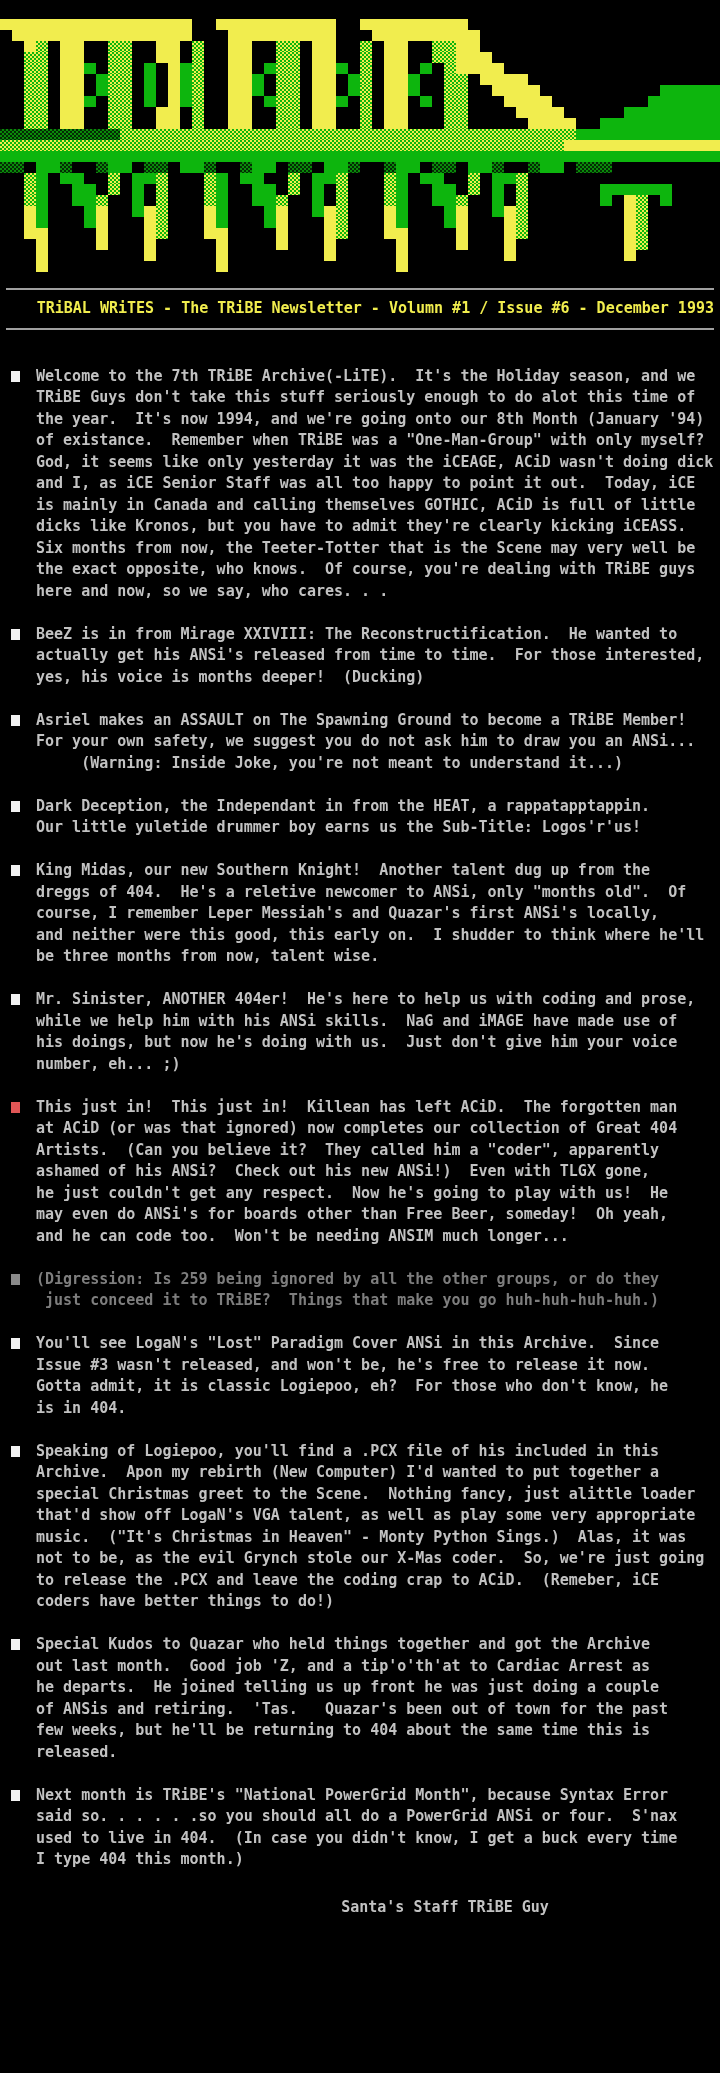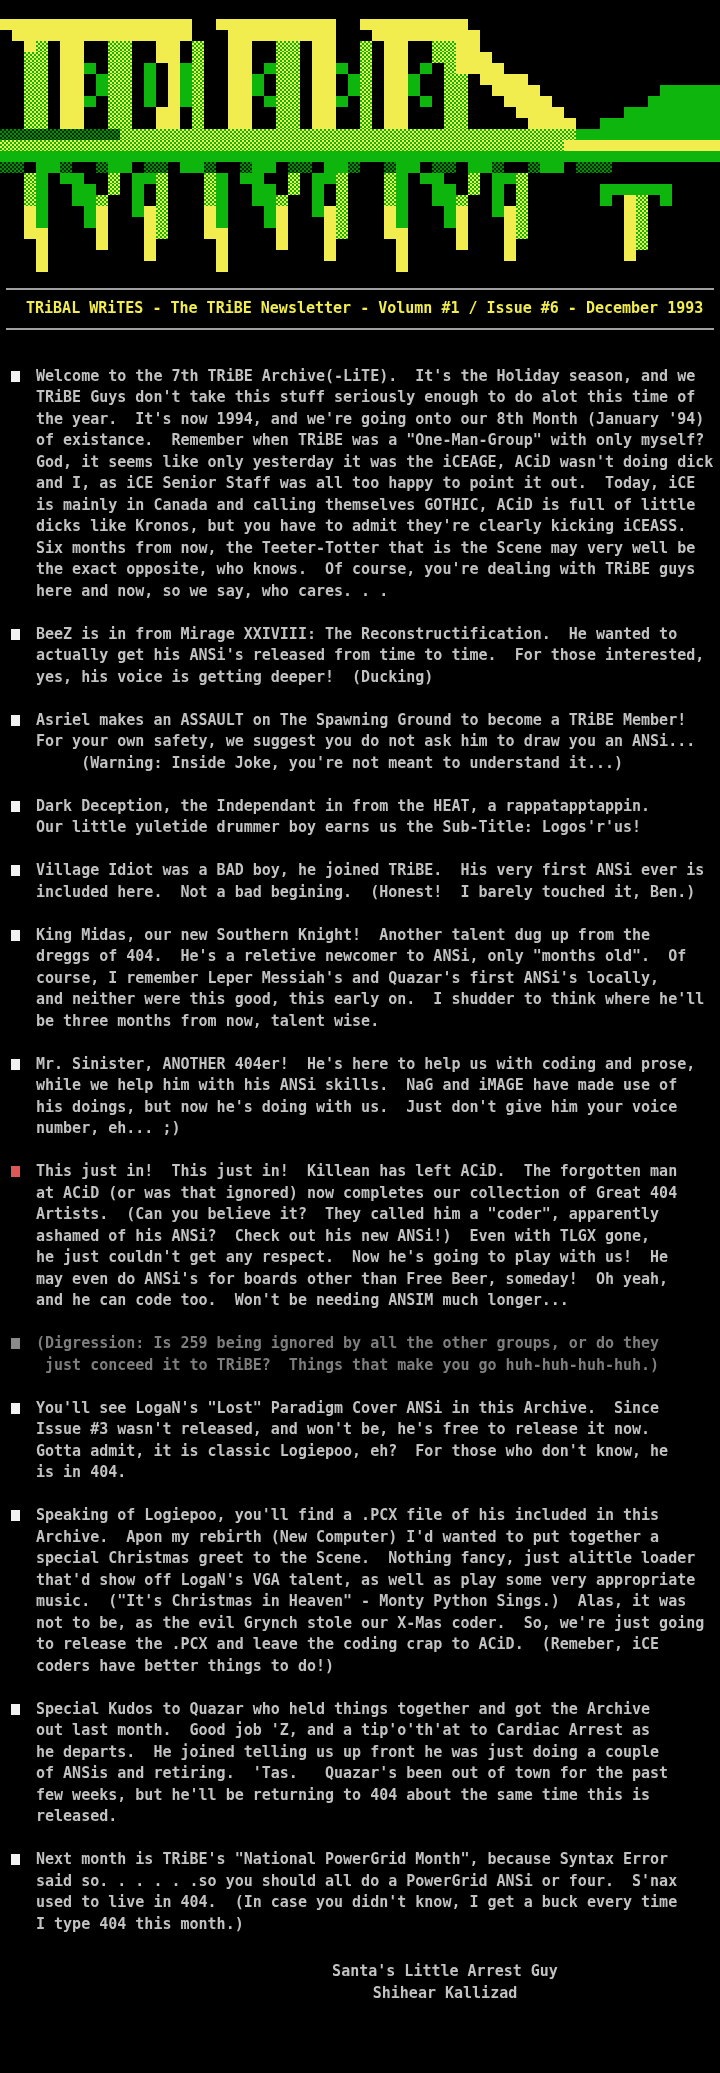--- a/index.html
+++ b/index.html
@@ -15,21 +15,21 @@
     line-height:21.5px;
   }
   
   .logo{position:relative;width:720px;height:283px;}
   .logo .cell{position:absolute;height:11px;}
   .c-Y{background:#F1ED4E;}
   .c-G{background:#0DB50D;}
   .c-y{background:repeating-conic-gradient(#F1ED4E 0% 25%, #0DB50D 0% 50%) 0 0/4px 4px;}
   .c-g{background:repeating-conic-gradient(#0A8A0A 0% 25%, #032C03 0% 50%) 0 0/4px 4px;}
   
-  .masthead{margin:5px 6px 12px 6px;}
+  .masthead{margin:5px 6px 12px 6px;text-align:right;}
   .rule{height:2px;background:#A0A0A0;}
   .masthead-title{
     padding:8px 0 8px 20px;
     color:#F1ED4E;
     white-space:pre;
   }
   
   .body{margin-top:36px;color:#C2C2C2;}
   .para{position:relative;padding-left:36px;margin:0 0 21.5px 0;}
   .bullet{position:absolute;left:11px;top:5px;width:9px;height:11px;background:#F2F2F2;}
@@ -363,37 +363,32 @@
 is mainly in Canada and calling themselves GOTHIC, ACiD is full of little
 dicks like Kronos, but you have to admit they're clearly kicking iCEASS.
 Six months from now, the Teeter-Totter that is the Scene may very well be
 the exact opposite, who knows.  Of course, you're dealing with TRiBE guys
 here and now, so we say, who cares. . .</pre>
       </div>
       <div class="para">
         <span class="bullet" style="background: rgb(242, 242, 242);"></span>
         <pre style="color: rgb(194, 194, 194);">BeeZ is in from Mirage XXIVIII: The Reconstructification.  He wanted to
 actually get his ANSi's released from time to time.  For those interested,
-yes, his voice is getting deeper!  (Ducking)</pre>
+yes, his voice is months deeper!  (Ducking)</pre>
       </div>
       <div class="para">
         <span class="bullet" style="background: rgb(242, 242, 242);"></span>
         <pre style="color: rgb(194, 194, 194);">Asriel makes an ASSAULT on The Spawning Ground to become a TRiBE Member!
 For your own safety, we suggest you do not ask him to draw you an ANSi...
      (Warning: Inside Joke, you're not meant to understand it...)</pre>
       </div>
       <div class="para">
         <span class="bullet" style="background: rgb(242, 242, 242);"></span>
         <pre style="color: rgb(194, 194, 194);">Dark Deception, the Independant in from the HEAT, a rappatapptappin.
 Our little yuletide drummer boy earns us the Sub-Title: Logos'r'us!</pre>
-      </div>
-      <div class="para">
-        <span class="bullet" style="background: rgb(242, 242, 242);"></span>
-        <pre style="color: rgb(194, 194, 194);">Village Idiot was a BAD boy, he joined TRiBE.  His very first ANSi ever is
-included here.  Not a bad begining.  (Honest!  I barely touched it, Ben.)</pre>
       </div>
       <div class="para">
         <span class="bullet" style="background: rgb(242, 242, 242);"></span>
         <pre style="color: rgb(194, 194, 194);">King Midas, our new Southern Knight!  Another talent dug up from the
 dreggs of 404.  He's a reletive newcomer to ANSi, only "months old".  Of
 course, I remember Leper Messiah's and Quazar's first ANSi's locally,
 and neither were this good, this early on.  I shudder to think where he'll
 be three months from now, talent wise.</pre>
       </div>
       <div class="para">
@@ -448,17 +443,16 @@
       <div class="para">
         <span class="bullet" style="background: rgb(242, 242, 242);"></span>
         <pre style="color: rgb(194, 194, 194);">Next month is TRiBE's "National PowerGrid Month", because Syntax Error
 said so. . . . . .so you should all do a PowerGrid ANSi or four.  S'nax
 used to live in 404.  (In case you didn't know, I get a buck every time
 I type 404 this month.)</pre>
       </div>
     </div>
 
   <div class="footer">
-    <div>Santa's Little Arrest Guy</div>
-    <div>Shihear Kallizad</div>
+    <div>Santa's Staff TRiBE Guy</div>
   </div>
 
 </div>
 
 </body></html>

